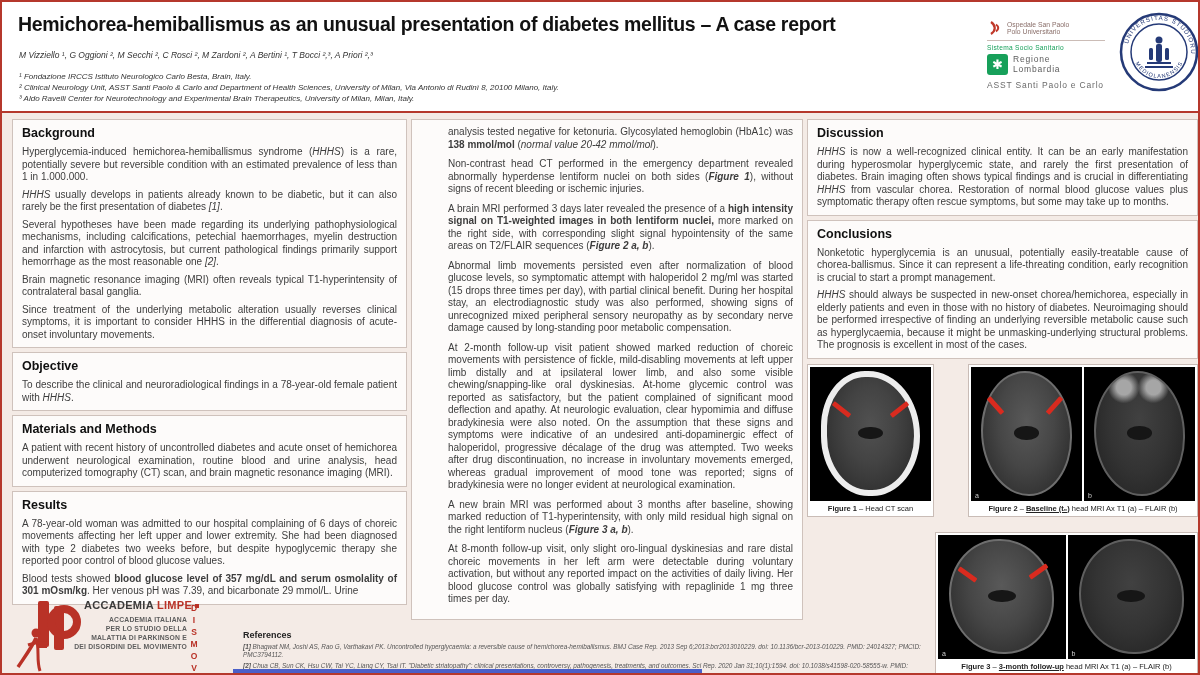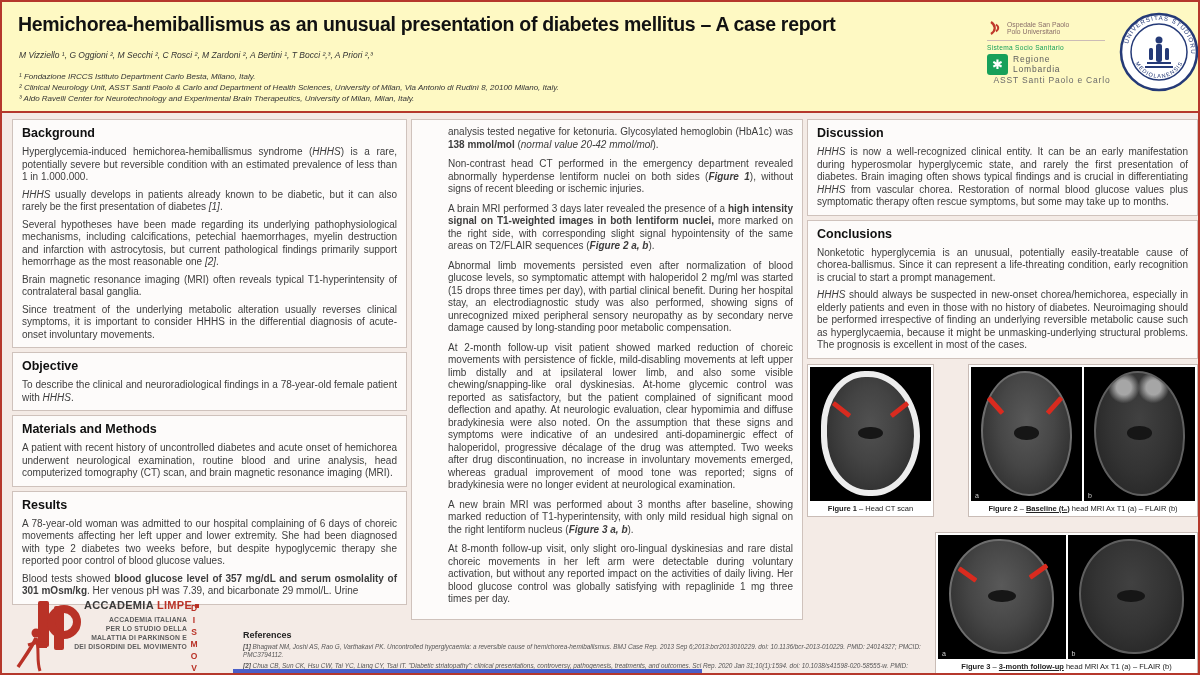--- a/index.html
+++ b/index.html
@@ -1,35 +1,35 @@
 <!DOCTYPE html>
 <html><head>
 <meta charset="utf-8">
 <style>
   html,body { margin:0; padding:0; background:#d9d9d9; }
   .poster { position:relative; width:1200px; height:675px; margin:0 auto; background:#f4ebe6;
             border:2px solid #b5382c; box-sizing:border-box; overflow:hidden;
             font-family:"Liberation Sans", sans-serif; }
   
-  .header { position:absolute; left:0; top:0; width:100%; height:111px; background:#fef9c3;
+  .header { position:absolute; left:0; top:0; width:100%; height:111px; background:#ffffff;
             border-bottom:2px solid #b5382c; box-sizing:border-box; }
   .title { position:absolute; left:16px; top:11px; font-size:19.5px; font-weight:bold; color:#121212;
            letter-spacing:-0.3px; white-space:nowrap; }
   .authors { position:absolute; left:17px; top:48px; font-size:8.5px; font-style:italic; color:#333; }
   .affils { position:absolute; left:17px; top:69px; font-size:8px; font-style:italic; color:#333; line-height:11px; }
   .osp-block { position:absolute; left:985px; top:18px; width:130px; }
   .osp-row { display:flex; align-items:center; gap:4px; }
   .osp-text { font-size:6.8px; color:#8a6f6a; line-height:7.5px; }
   .hairline { margin:4px 0 3px; border-top:1px solid #cbbcb6; width:118px; }
   .sistema { font-size:6.6px; color:#17a05a; letter-spacing:0.3px; }
   .reg-row { display:flex; align-items:center; gap:5px; margin-top:3px; }
   .reg-square { width:21px; height:21px; background:#17a05a; border-radius:3px; color:#fff;
                 display:flex; align-items:center; justify-content:center; font-size:13px; }
   .reg-text { font-size:8.5px; color:#5c5c5c; letter-spacing:0.8px; line-height:9.5px; }
-  .asst { font-size:8.5px; color:#6a6a6a; letter-spacing:0.8px;text-align:center; }
+  .asst { margin-top:5px; font-size:8.5px; color:#6a6a6a; letter-spacing:0.8px; }
   .seal { position:absolute; left:1117px; top:10px; }
   
   .col { position:absolute; display:flex; flex-direction:column; gap:4px; }
   #col-left  { left:10px;  top:117px; width:395px; }
   #col-mid   { left:409px; top:117px; width:392px; }
   #col-right { left:805px; top:117px; width:391px; }
   .box { background:#fdfbfa; border:1px solid #cfc2bc; padding:6px 9px; box-sizing:border-box; }
   .box h2 { margin:0 0 6px; font-size:12.5px; color:#101010; font-family:"Liberation Sans",sans-serif; }
   .para { margin:0 0 5px; font-size:10px; line-height:12.5px; color:#3d3d3d; text-align:justify; }
   .para:last-child { margin-bottom:0; }
@@ -86,21 +86,21 @@
 </style>
 </head>
 <body>
 
 <div class="poster">
 
   <div class="header">
     <div class="title">Hemichorea-hemiballismus as an unusual presentation of diabetes mellitus  – A case report</div>
     <div class="authors">M Vizziello ¹, G Oggioni ², M Secchi ², C Rosci ², M Zardoni ², A Bertini ¹, T Bocci ²,³, A Priori ²,³</div>
     <div class="affils">
-      <div>¹ Fondazione IRCCS Istituto Department Carlo Besta, Milano, Italy.</div>
+      <div>¹ Fondazione IRCCS Istituto Neurologico Carlo Besta, Brain, Italy.</div>
       <div>² Clinical Neurology Unit, ASST Santi Paolo &amp; Carlo and Department of Health Sciences, University of Milan, Via Antonio di Rudinì 8, 20100 Milano, Italy.</div>
       <div>³ Aldo Ravelli Center for Neurotechnology and Experimental Brain Therapeutics, University of Milan, Milan, Italy.</div>
     </div>
 
     <div class="osp-block">
       <div class="osp-row">
         <svg width="16" height="16" viewBox="0 0 16 16">
           <path d="M4 2 C9 5.5 9 10.5 4 14" stroke="#c0392b" stroke-width="2.2" fill="none"></path>
           <path d="M9 4.5 C12 6.7 12 9.3 9 11.5" stroke="#c0392b" stroke-width="2" fill="none"></path>
         </svg>

